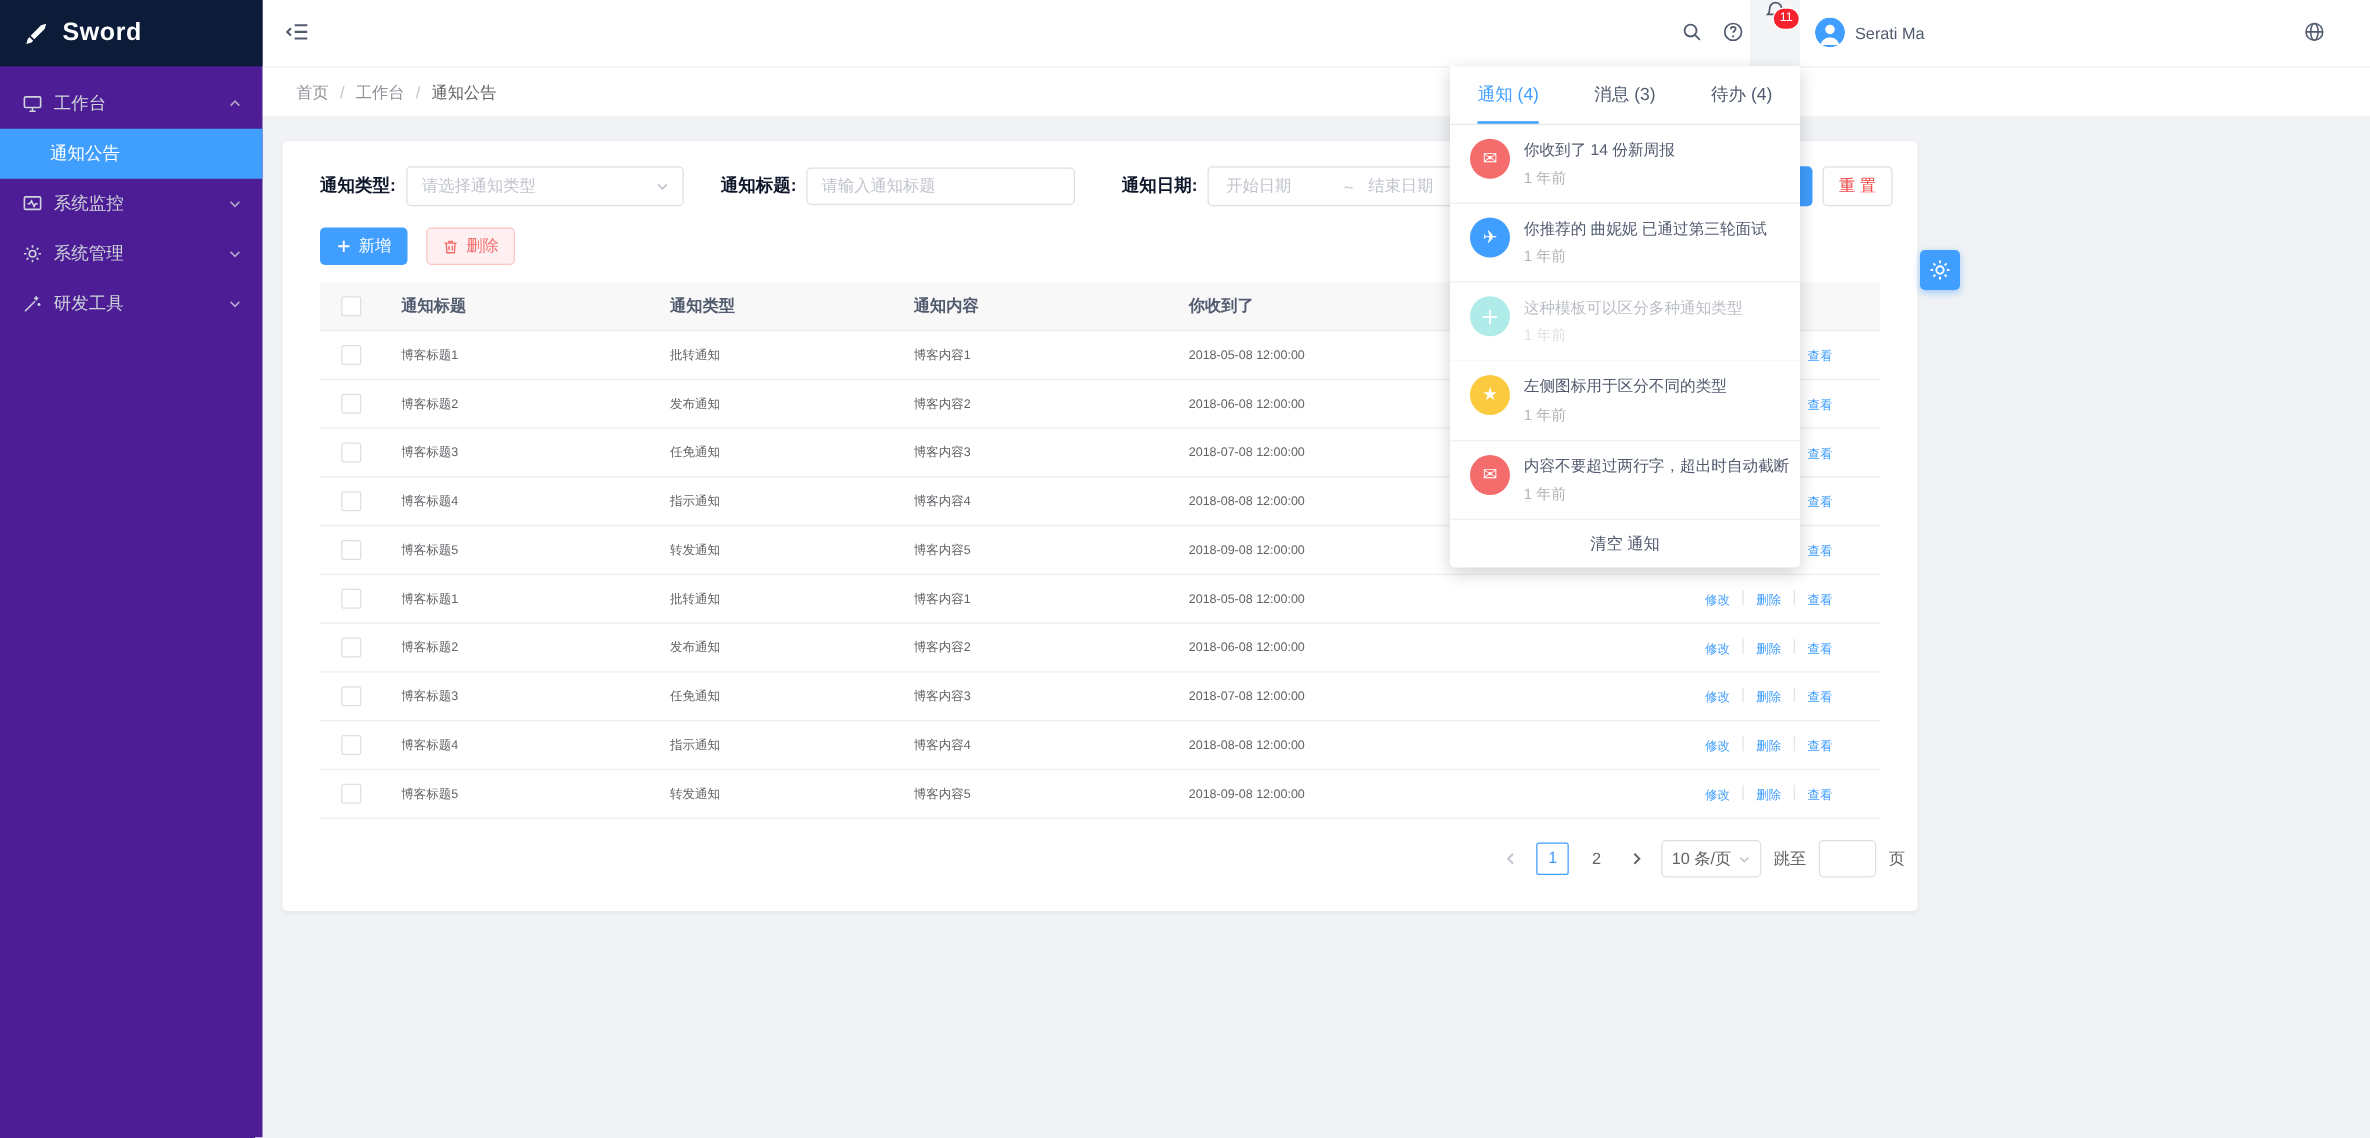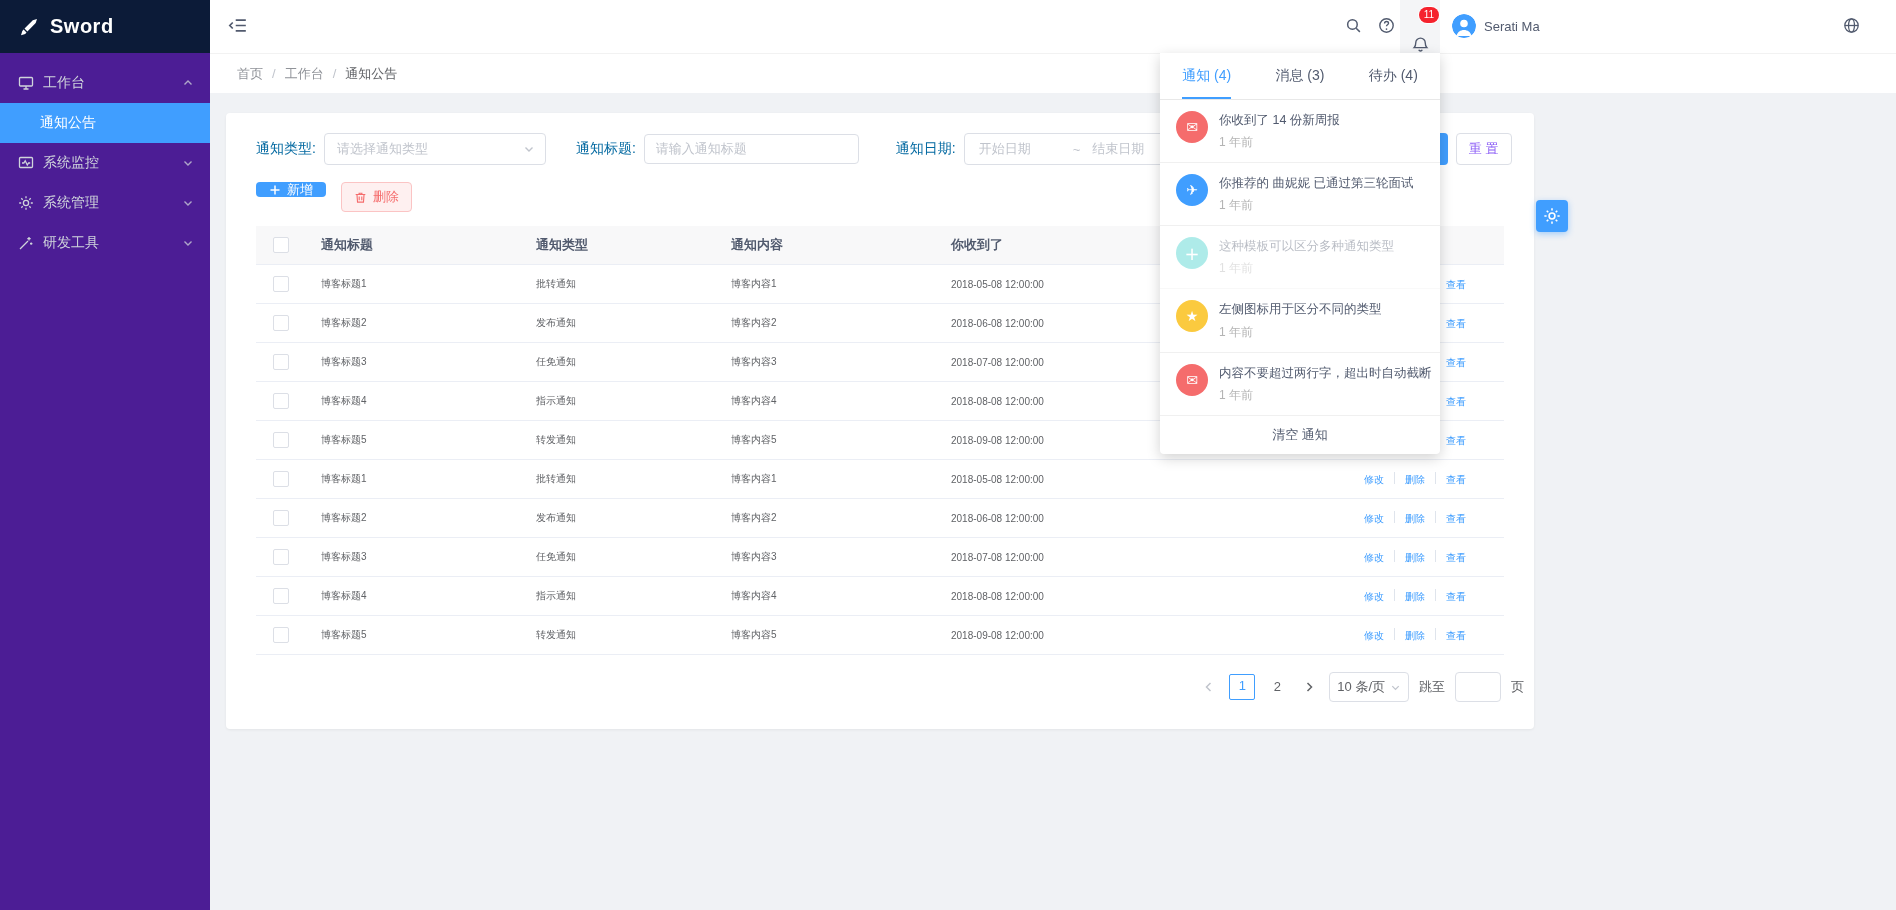--- a/index.html
+++ b/index.html
@@ -16,53 +16,53 @@
   .mi-label{flex:1}
   .mi-caret{width:12px;height:12px;opacity:.75}
   .menu-item.active{background:#409eff;color:#fff;padding-left:40px}
 
   
   .header{position:absolute;left:210px;top:0;width:1686px;height:53px;background:#fff;border-bottom:1px solid #f2f2f2;z-index:20}
   .collapse-btn{position:absolute;left:18px;top:16px;color:#515a6e;cursor:pointer}
   .h-icon{position:absolute;top:17px;color:#515a6e;cursor:pointer}
   .h-search{left:1135px}
   .h-help{left:1168px}
-  .bell-wrap{position:absolute;left:1190px;top:0;width:40px;height:53px;background:#f4f5f7;display:flex;align-items:flex-end;justify-content:center;color:#515a6e;cursor:pointer}
+  .bell-wrap{position:absolute;left:1190px;top:0;width:40px;height:53px;background:#f4f5f7;display:flex;align-items:flex-start;justify-content:center;color:#515a6e;cursor:pointer}
   .badge{position:absolute;top:7px;left:19px;min-width:12px;height:16px;background:#f5222d;color:#fff;font-size:10px;line-height:16px;text-align:center;border-radius:8px;padding:0 4px;box-shadow:0 0 0 1px #fff}
   .avatar{position:absolute;left:1242px;top:14px;width:24px;height:24px;border-radius:50%;overflow:hidden;cursor:pointer}
   .user-name{position:absolute;left:1274px;top:0;height:53px;line-height:53px;font-size:13px;color:#515a6e;cursor:pointer}
   .h-globe{right:36px}
 
   
   .breadcrumb-bar{position:absolute;left:210px;top:54px;width:1686px;height:39px;background:#fff;z-index:5}
   .breadcrumb{position:absolute;left:27px;top:0;height:39px;display:flex;align-items:center;font-size:13px;color:#909399;gap:9px}
   .bc-link{cursor:pointer}
   .bc-sep{color:#c0c4cc}
   .bc-current{color:#606266}
 
   
   .card{position:absolute;left:226px;top:113px;width:1308px;background:#fff;border-radius:4px;box-shadow:0 1px 3px rgba(0,0,0,.06);padding-bottom:27px;z-index:10}
 
   .filter-row{display:flex;align-items:center;height:32px;margin:20px 0 0 30px;font-size:14px}
-  .f-label{color:#0369a1;font-weight:400;margin-right:8px;white-space:nowrap}
+  .f-label{color:#0f172a;font-weight:700;margin-right:8px;white-space:nowrap}
   .ml30{margin-left:30px}.ml37{margin-left:37px}
   .select{width:198px;height:30px;border:1px solid #dcdfe6;border-radius:4px;display:flex;align-items:center;padding:0 10px 0 12px;color:#c0c4cc;font-size:13px;background:#fff;cursor:pointer}
   .sel-text{flex:1}
   .chev{color:#c0c4cc}
   .text-input{width:191px;height:28px;border:1px solid #dcdfe6;border-radius:4px;padding:0 11px;font-size:13px;color:#606266;font-family:Liberation Mono, monospace;outline:none}
   ::placeholder{color:#c0c4cc}
   .date-range{width:390px;height:30px;border:1px solid #dcdfe6;border-radius:4px;display:flex;align-items:center;padding:0 14px;color:#c0c4cc;font-size:13px;background:#fff;cursor:text}
   .dr-start{width:82px}
   .dr-sep{margin:0 12px}
   .btn{height:32px;border-radius:4px;font-size:13px;display:flex;align-items:center;justify-content:center;cursor:pointer;font-family:inherit;white-space:nowrap}
   .btn-search{width:56px;background:#409eff;color:#fff;border:none;margin-left:8px}
-  .btn-reset{width:56px;background:#fff;color:#8b5cf6;border:1px solid #dcdfe6;margin-left:8px}
+  .btn-reset{width:56px;background:#fff;color:#ef4444;border:1px solid #dcdfe6;margin-left:8px}
 
   .toolbar{display:flex;margin:17px 0 0 30px;gap:15px}
-  .btn-add{height:15px;padding:0 13px;background:#409eff;color:#fff;border:none;border-radius:4px;font-size:13px;display:flex;align-items:center;gap:6px;cursor:pointer;font-family:Liberation Sans, sans-serif}
+  .btn-add{height:30px;padding:0 13px;background:#409eff;color:#fff;border:none;border-radius:4px;font-size:13px;display:flex;align-items:center;gap:6px;cursor:pointer;font-family:Liberation Sans, sans-serif}
   .btn-del{height:30px;padding:0 12px;background:#fef0f0;color:#f56c6c;border:1px solid #fbc4c4;border-radius:4px;font-size:13px;display:flex;align-items:center;gap:6px;cursor:pointer;font-family:inherit}
 
   .grid{margin:14px 30px 0;border-collapse:collapse;width:1248px;table-layout:fixed}
   .grid th{height:38px;background:#f8f8f9;color:#515a6e;font-size:13px;font-weight:700;text-align:left;padding:0 0 0 15px;border-bottom:1px solid #ebeef5}
   .grid td{height:38px;color:#606266;font-size:10px;padding:0 0 0 15px;border-bottom:1px solid #ebeef5;white-space:nowrap;overflow:hidden}
   th.c-check,td.c-check{padding:0;text-align:center}
   th.c-actions{text-align:center;padding:0}
   td.c-actions{text-align:right;padding-right:38px}
   .checkbox{display:inline-block;width:14px;height:14px;border:1px solid #dcdfe6;border-radius:2px;background:#fff;vertical-align:middle;cursor:pointer}
   .lnk{color:#409eff;text-decoration:none;cursor:pointer}

